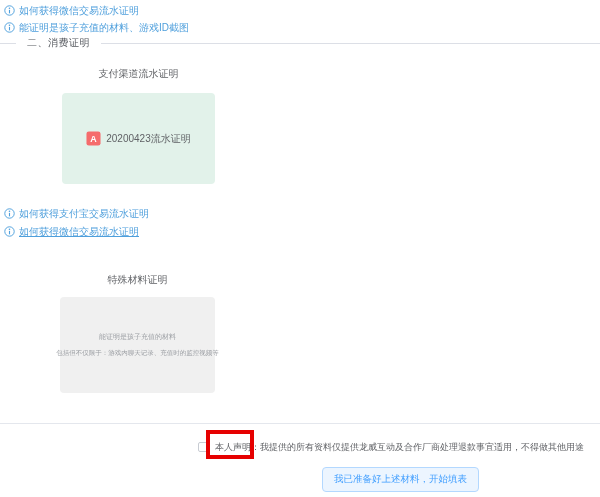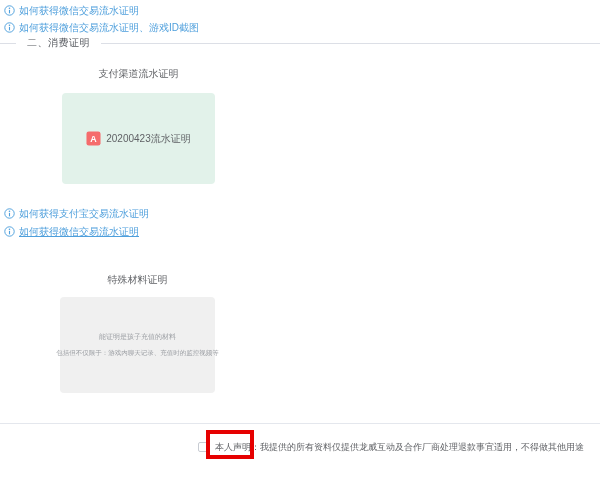--- a/index.html
+++ b/index.html
@@ -89,21 +89,21 @@
     <span>如何获得微信交易流水证明</span>
   </a>
   <a class="help-link" style="top:21px;">
     <span class="info-icon">
       <svg viewBox="0 0 14 14">
           <circle cx="7" cy="7" r="6" fill="none" stroke="currentColor" stroke-width="1.2"></circle>
           <circle cx="7" cy="4.2" r="1" fill="currentColor"></circle>
           <rect x="6.3" y="6.2" width="1.4" height="4.4" fill="currentColor"></rect>
         </svg>
     </span>
-    <span>如何获得微信交易流水证明、游戏ID截图</span>
+    <span>能证明是孩子充值的材料、游戏ID截图</span>
   </a>
 
   <div class="divider" style="top:36px;">
     <span class="d-line short"></span>
     <span class="d-text">二、消费证明</span>
     <span class="d-line long"></span>
   </div>
 
   <div class="upload-label" style="left:62px; top:67px; width:153px;">支付渠道流水证明</div>
   <div class="file-box green">
@@ -147,14 +147,15 @@
   </div>
 
   <div class="footer-divider"></div>
 
   <div class="declaration-row">
     <span class="checkbox"></span>
     <span class="decl-text">本人声明：我提供的所有资料仅提供龙威互动及合作厂商处理退款事宜适用，不得做其他用途</span>
   </div>
   <div class="red-annotation"></div>
 
+  <button class="submit-btn">我已准备好上述材料，开始填表</button>
 
 </div>
 
 </body></html>

